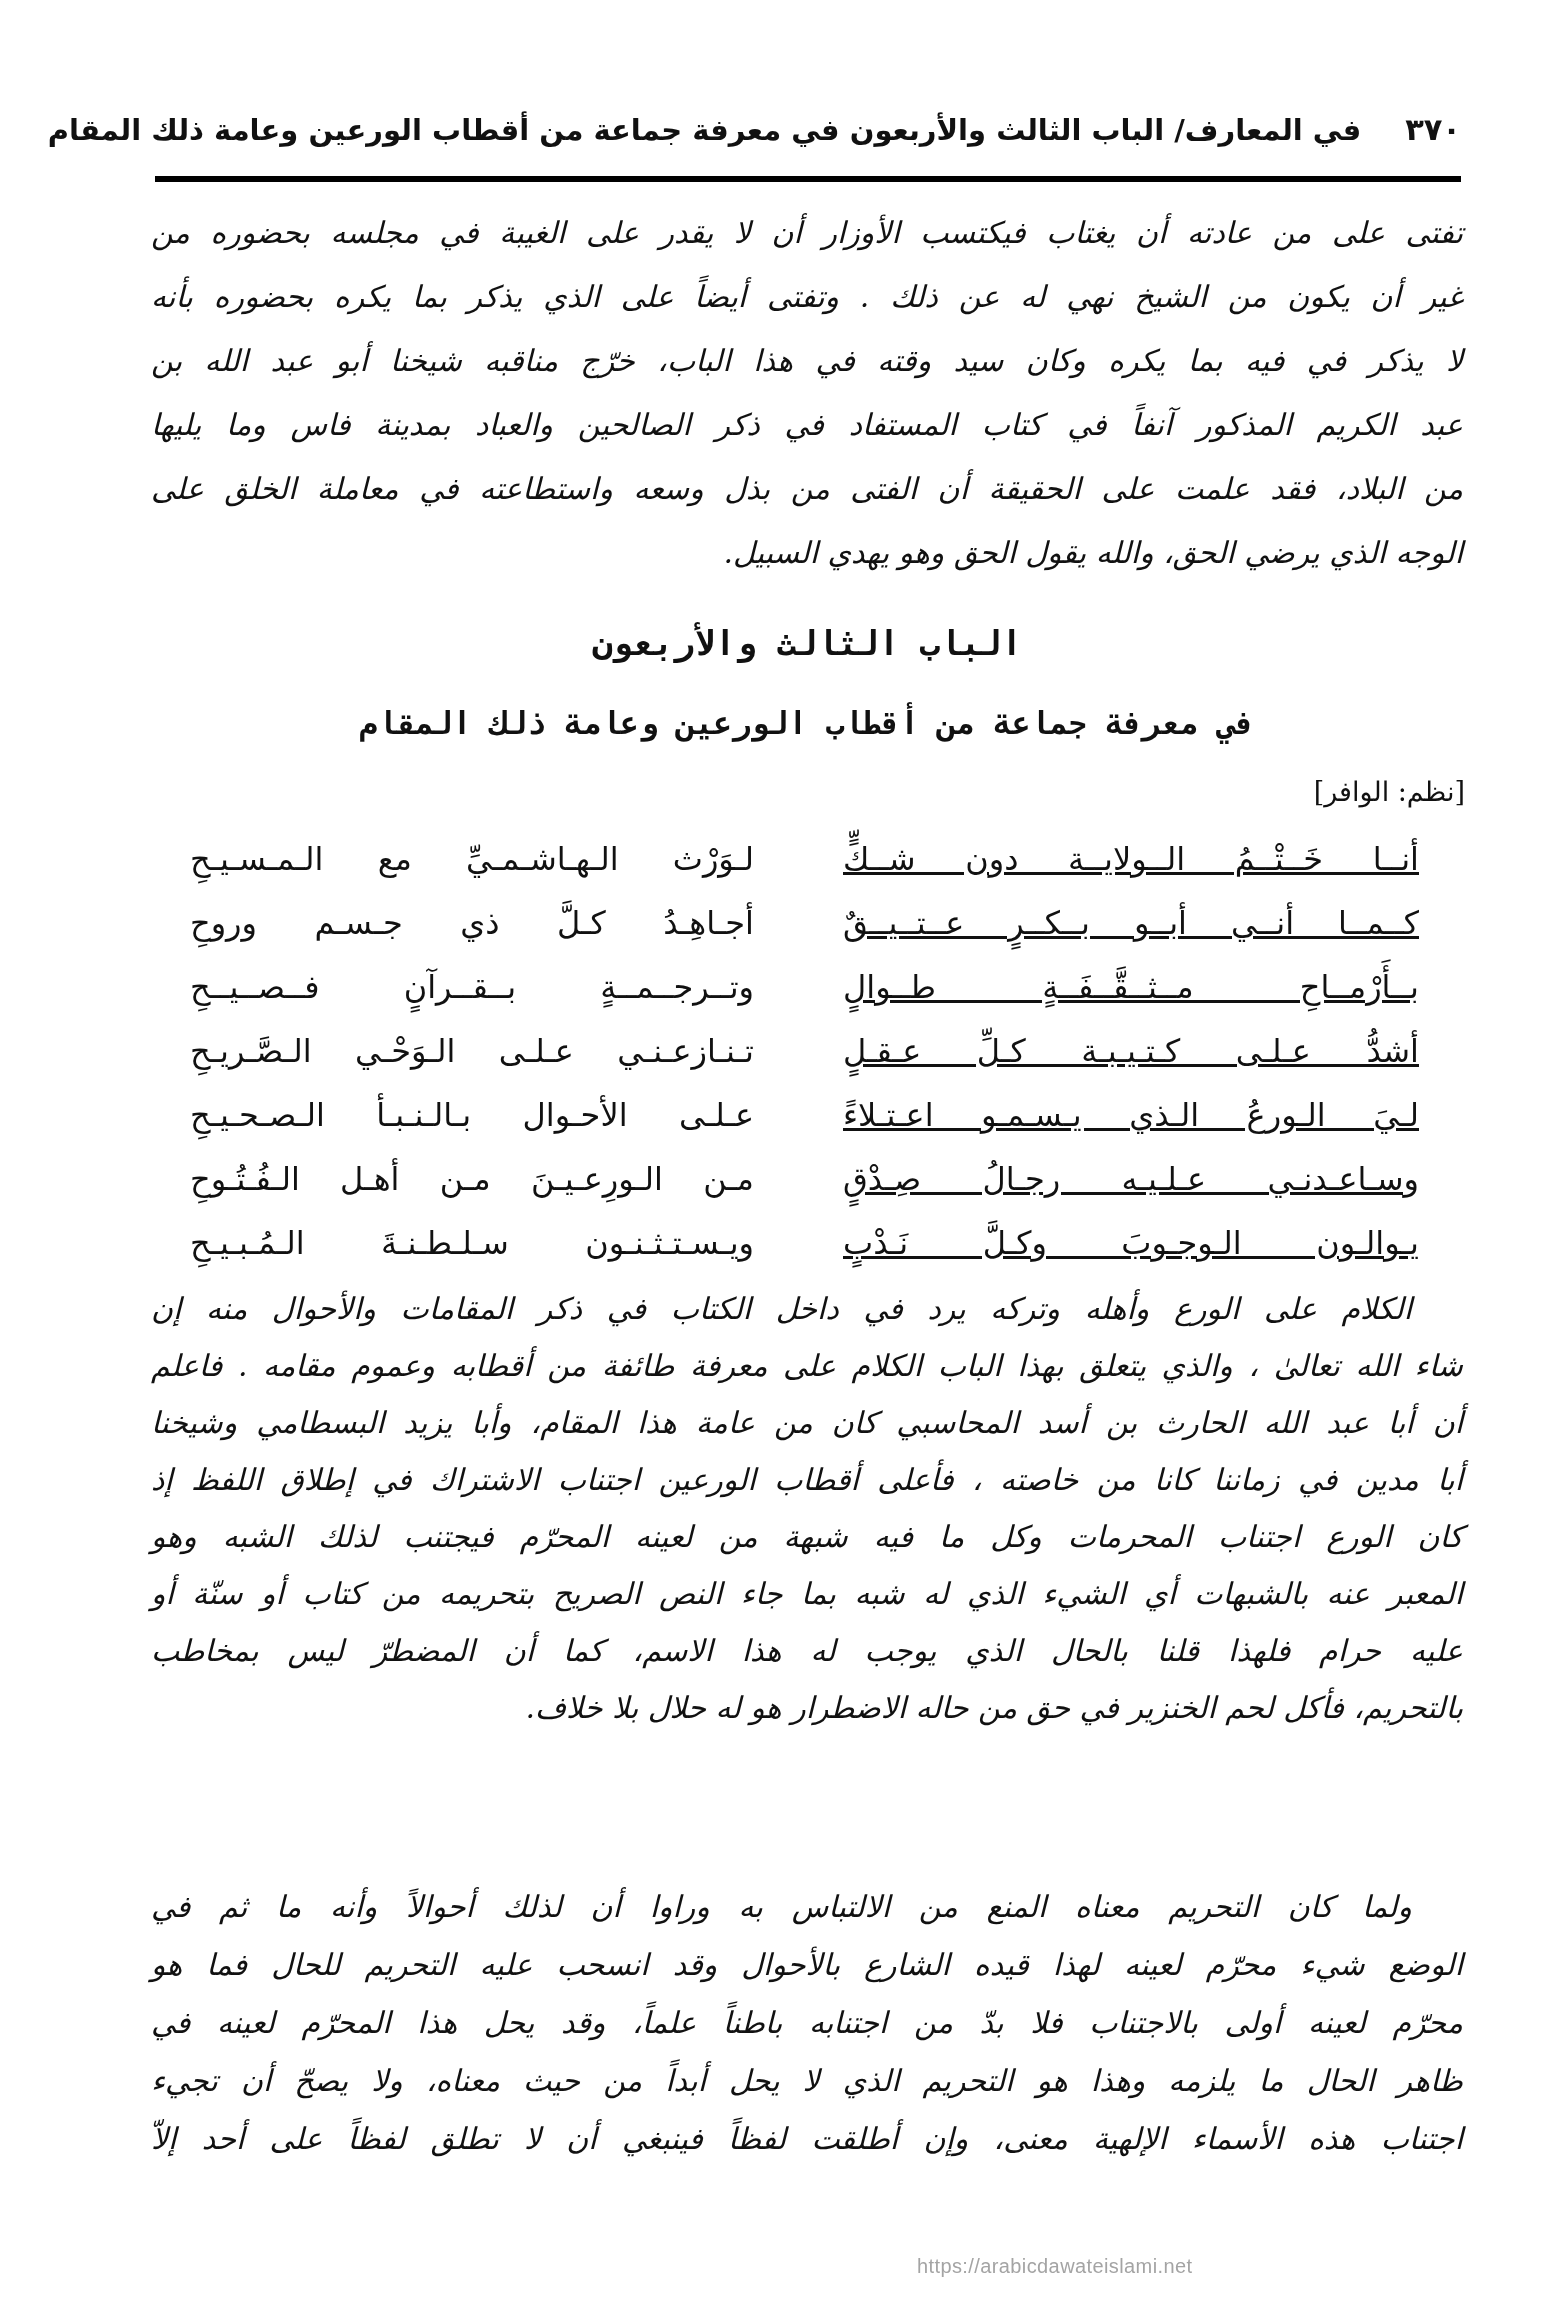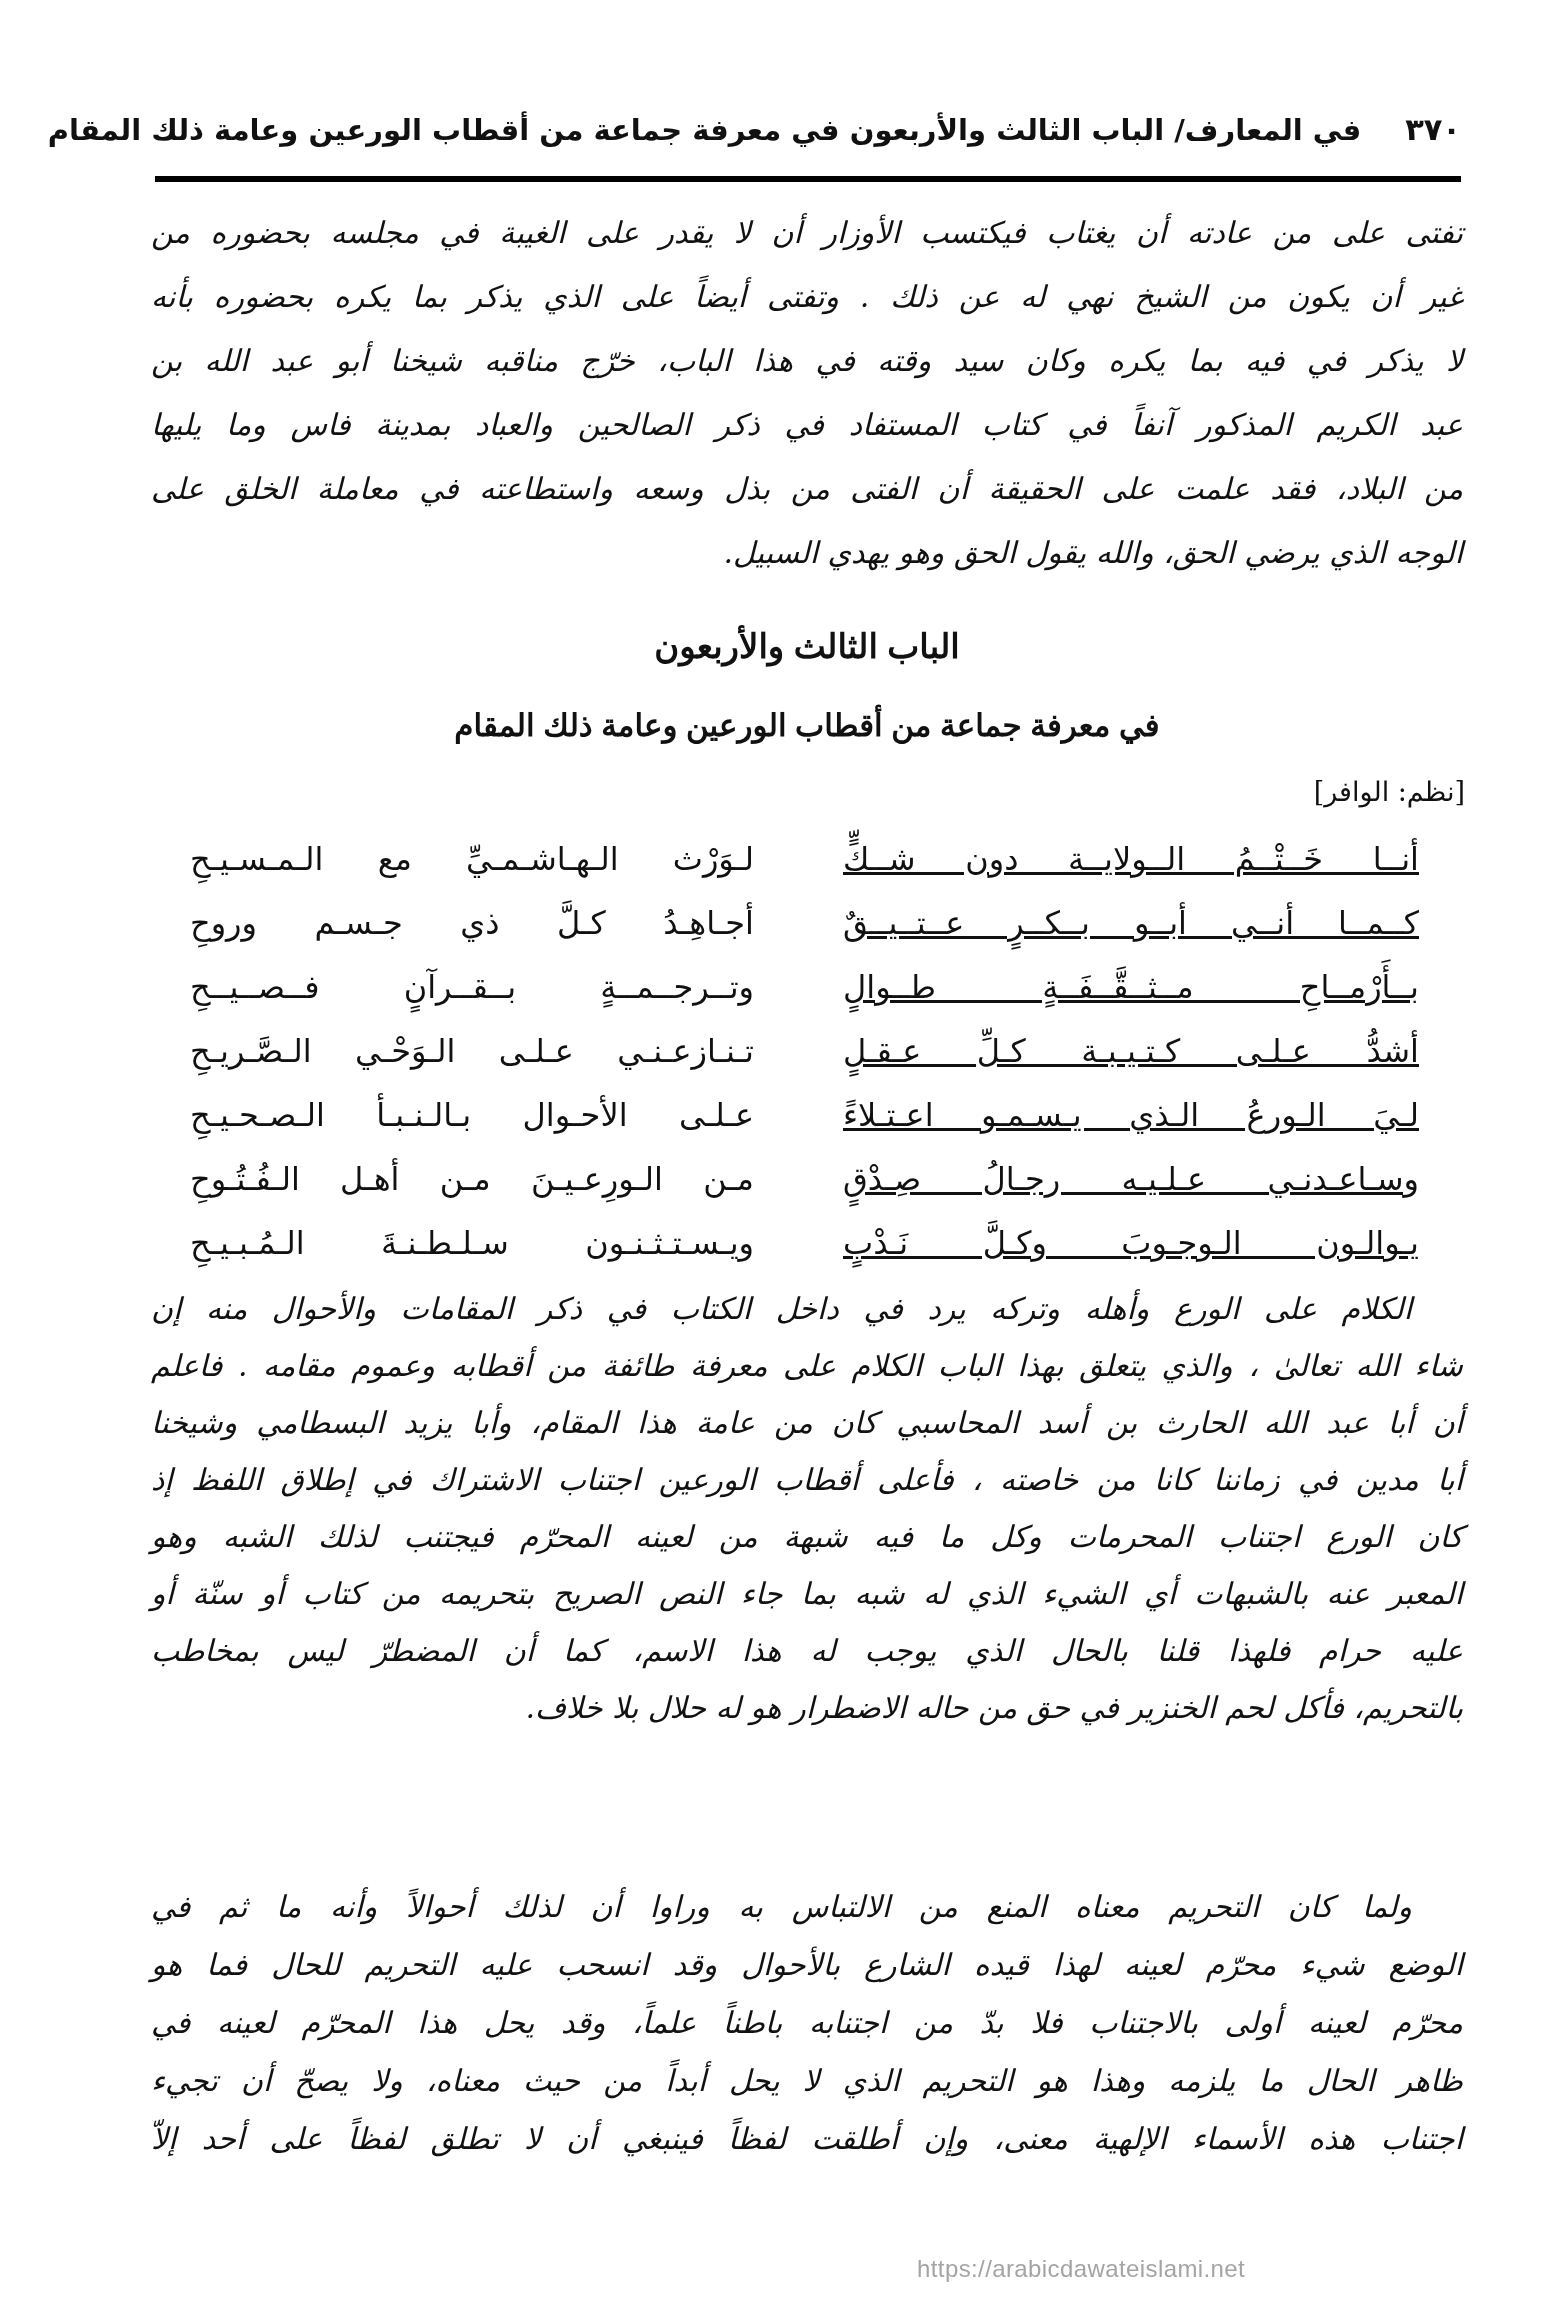--- a/index.html
+++ b/index.html
@@ -22,42 +22,42 @@
     .para .line.last { text-align-last: right; }
     .para .line.indent { padding-right: 51px; }
     #para1 { top: 201px; }
     #para2 { top: 1280px; }
     #para2 .line { height: 57px; line-height: 57px; }
     #para3 { top: 1878px; }
     #para3 .line { height: 58px; line-height: 58px; }
 
     .heading {
       position: absolute; left: 151px; width: 1312px; text-align: center; direction: rtl;
-      font-family: Liberation Sans, sans-serif; font-weight: bold; white-space: nowrap;
+      font-family: Liberation Mono, monospace; font-weight: bold; white-space: nowrap;
     }
     #chapter-title { top: 617px; font-size: 34px; line-height: 59px; }
     #chapter-subtitle { top: 695px; font-size: 31px; line-height: 61px; }
 
     .meter-note {
       position: absolute; right: 103px; top: 771px; direction: rtl;
       font-family: "DejaVu Serif", serif; font-size: 27px; line-height: 42px; white-space: nowrap;
     }
 
     .poem { position: absolute; left: 170px; top: 827px; width: 1272px; direction: rtl; }
     .verse { display: flex; flex-direction: row; height: 64px; }
     .hemi {
       display: block; font-family: "DejaVu Sans", sans-serif; font-size: 32px;
       line-height: 64px; white-space: nowrap; text-align: justify; text-align-last: justify;
     }
     .hemi.right { width: 576px; margin-right: 23px; text-decoration: underline; }
     .hemi.left { width: 564px; margin-right: 89px; }
 
     .watermark {
       position: absolute; left: 917px; top: 2255px; font-family: "Liberation Sans", sans-serif;
-      font-size: 24px; color: #a4a4a4; white-space: nowrap; letter-spacing: 0.4px;
+      font-size: 20px; color: #a4a4a4; white-space: nowrap; letter-spacing: 0.4px;
     }
   </style>
 </head>
 <body>
 
 <div class="page">
 
   <div class="running-head">
     <span class="page-num">٣٧٠</span><span>في المعارف/ الباب الثالث والأربعون في معرفة جماعة من أقطاب الورعين وعامة ذلك المقام</span>
   </div>

